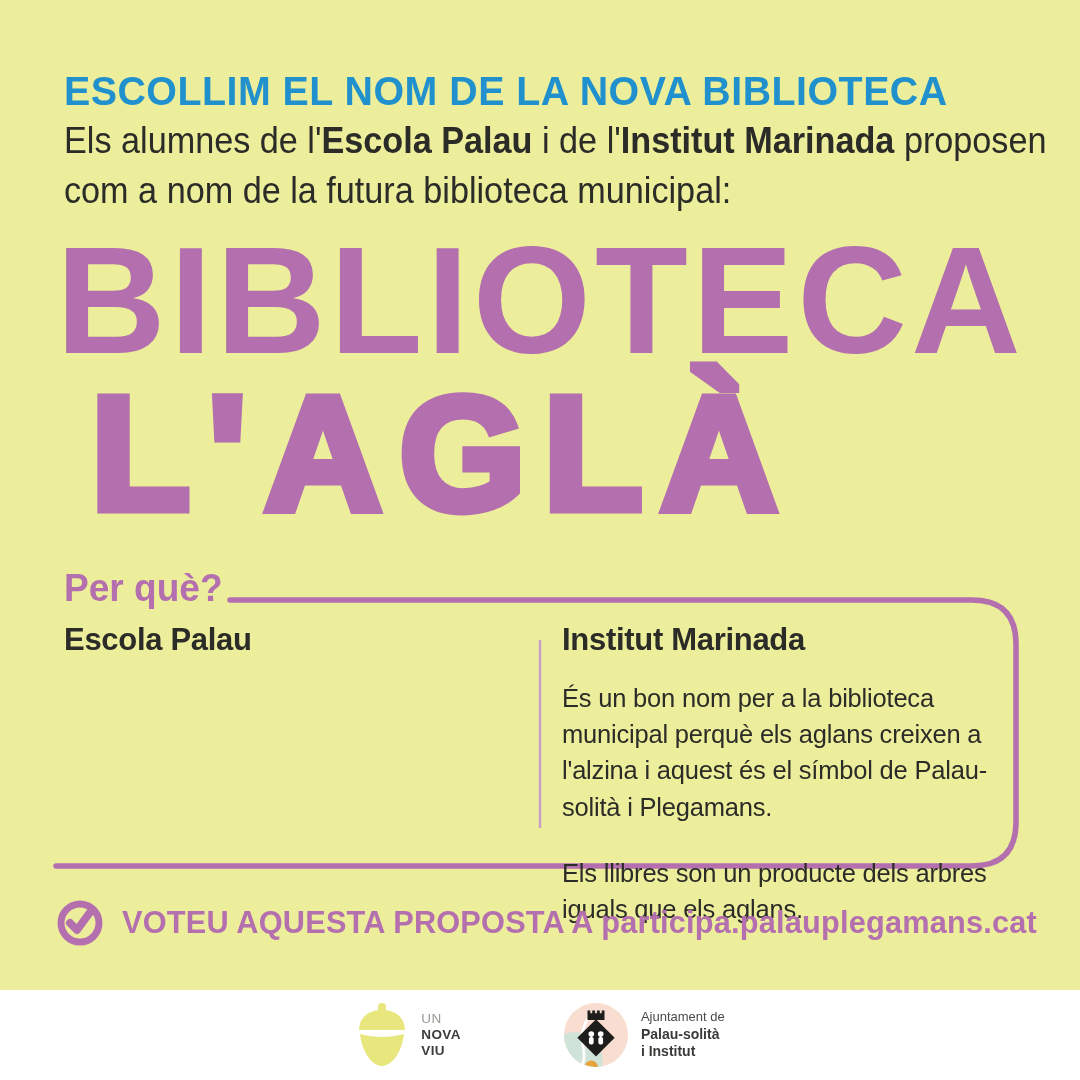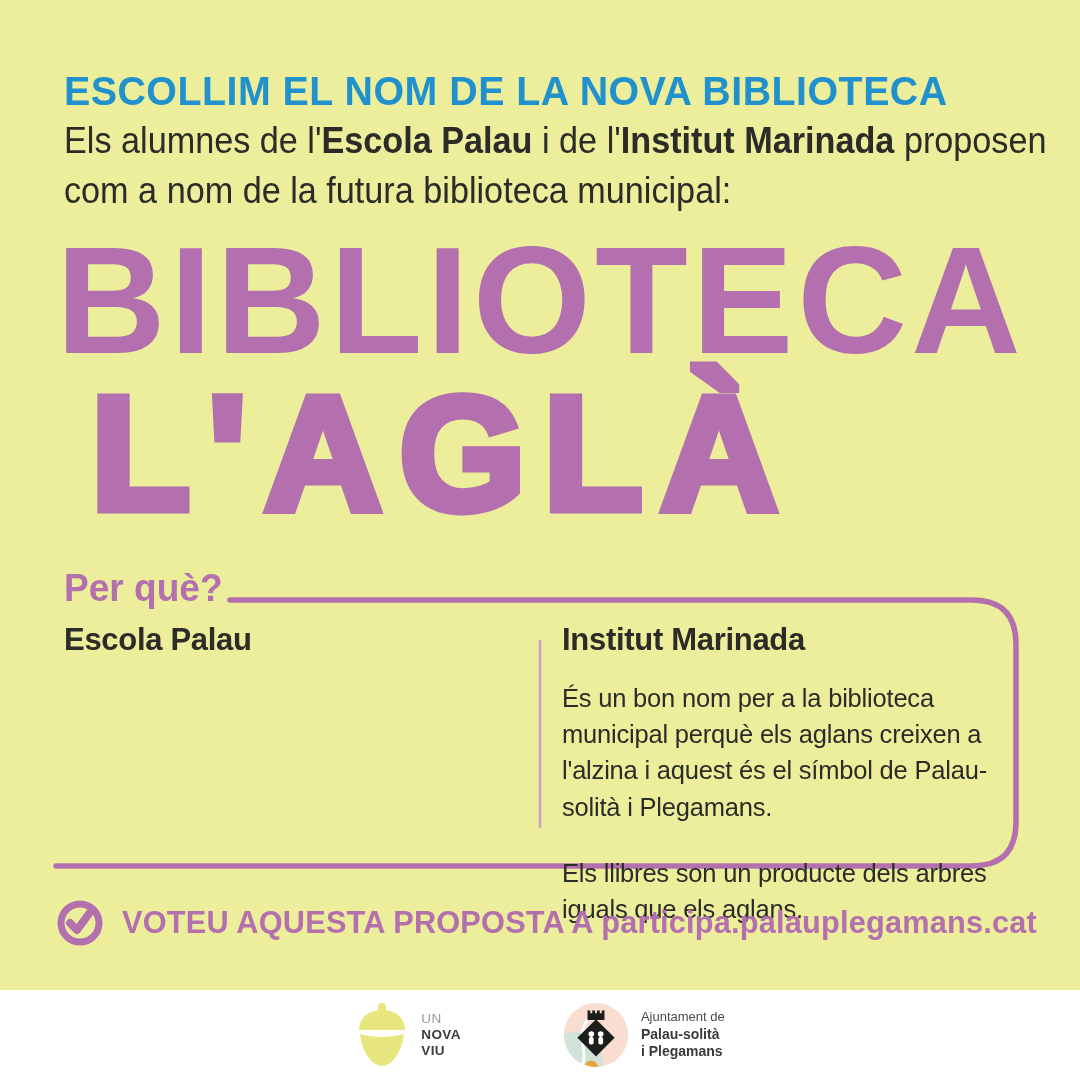--- a/index.html
+++ b/index.html
@@ -135,18 +135,18 @@
         <path d="M26 12 h18 v7 h-18 z M26 9 h3 v4 h-3 z M31 9 h3 v4 h-3 z M36 9 h3 v4 h-3 z M41 9 h3 v4 h-3 z" fill="#1d1d1b"></path>
         <rect x="21" y="24" width="28" height="28" fill="#1d1d1b" transform="rotate(45 35 38)"></rect>
         <circle cx="30" cy="34" r="3" fill="#ffffff"></circle>
         <rect x="27.5" y="37" width="5" height="8" rx="2" fill="#ffffff"></rect>
         <circle cx="40" cy="34" r="3" fill="#ffffff"></circle>
         <rect x="37.5" y="37" width="5" height="8" rx="2" fill="#ffffff"></rect>
       </svg>
       <div class="aj-text">
         <div class="aj-small">Ajuntament de</div>
         <div class="aj-strong">Palau-solità</div>
-        <div class="aj-strong">i Plegamans</div>
+        <div class="aj-strong">i Institut</div>
       </div>
     </div>
   </div>
 
 </div>
 
 </body></html>

